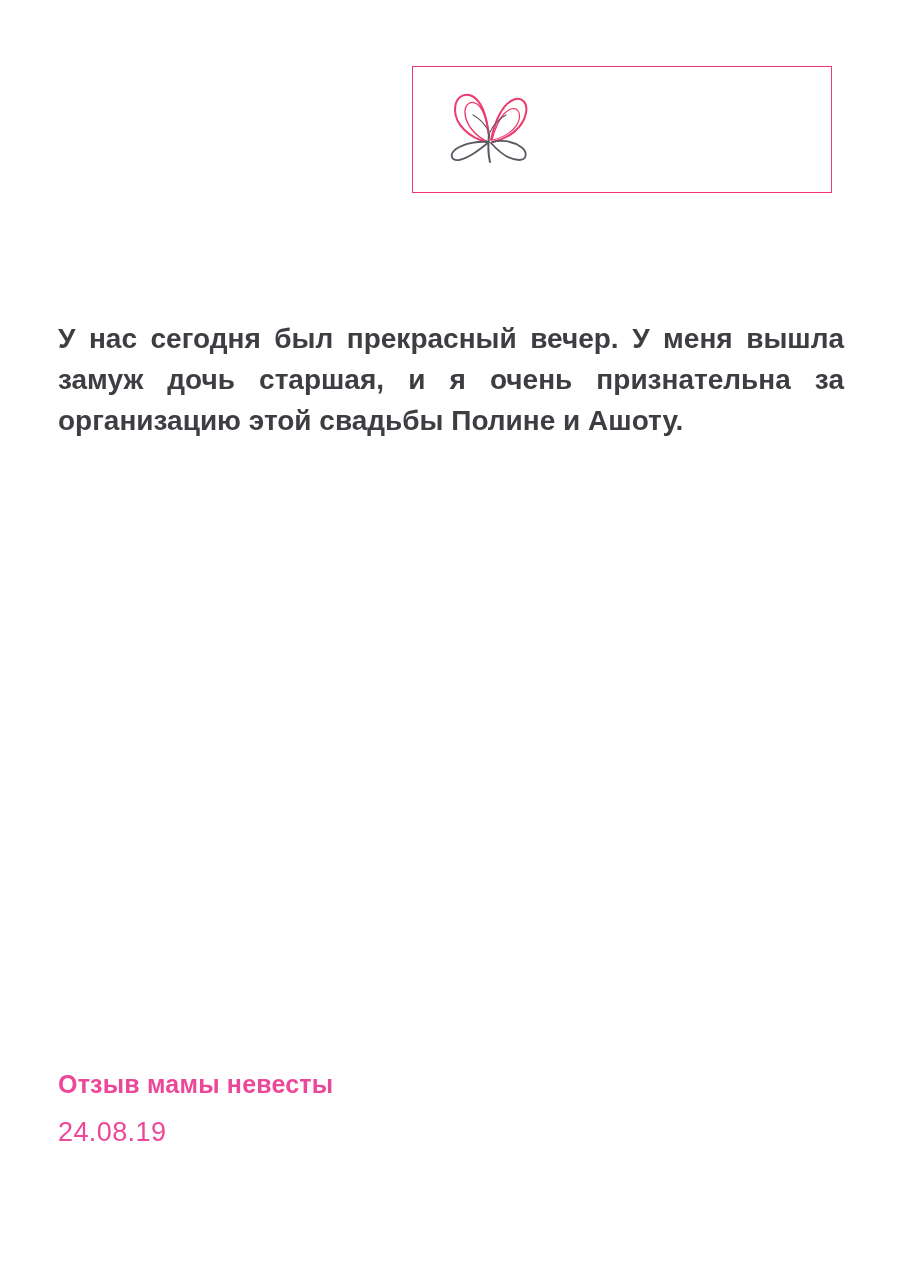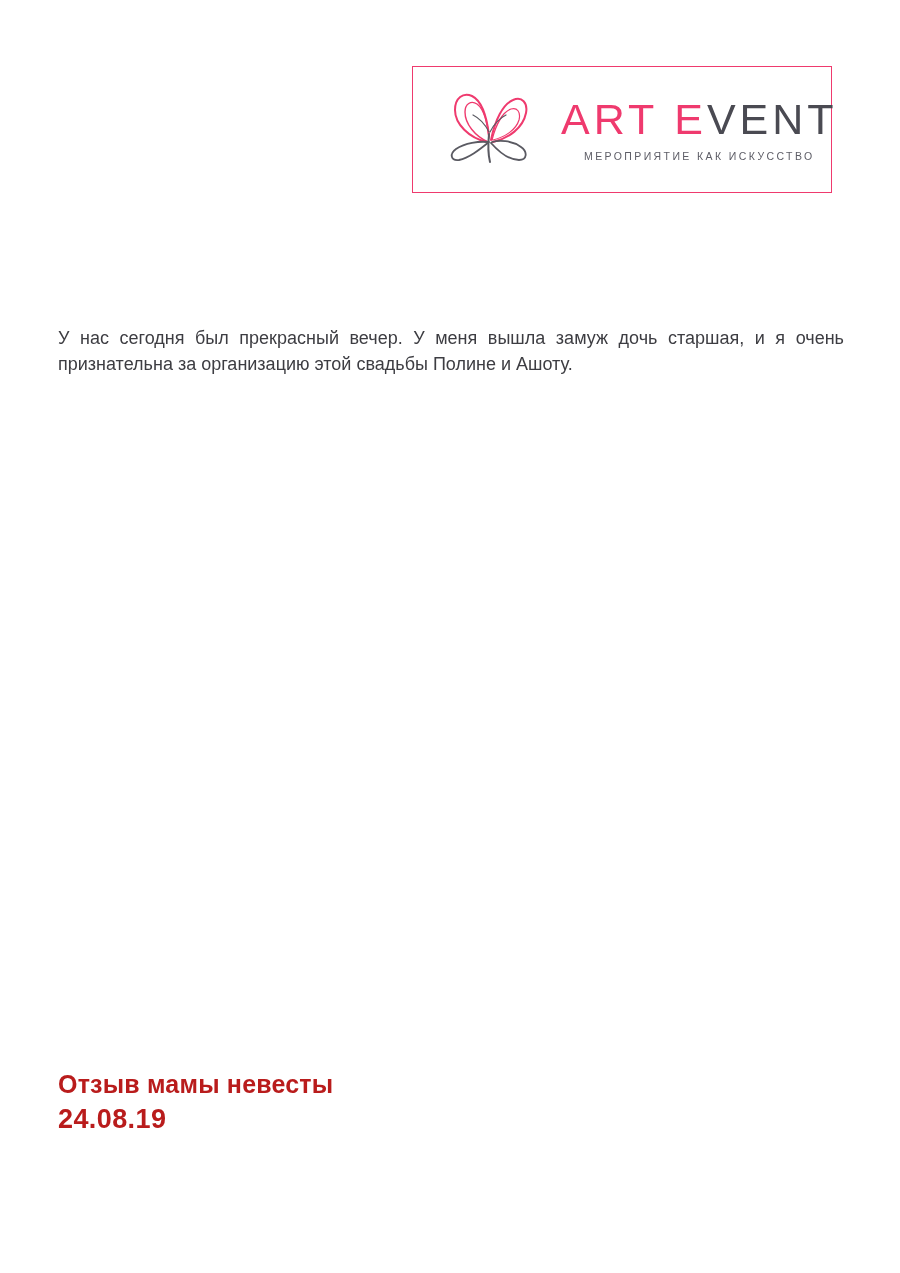--- a/index.html
+++ b/index.html
@@ -64,47 +64,47 @@
   }
 
   
   .content {
     position: absolute;
     left: 58px;
     top: 318px;
     width: 786px;
   }
   .para {
-    font-size: 18px;
+    font-size: 28px;
     line-height: 1.47;
     color: #3d3d42;
     text-align: justify;
-    margin: 7px 0 34px 0;
-    font-weight: 400;
+    margin: 0 0 34px 0;
+    font-weight: 700;
   }
   .para:last-child { margin-bottom: 0; }
 
   
   .signature {
     position: absolute;
     left: 58px;
     top: 1068px;
-    color: #b91c1c;
+    color: #ec4899;
   }
   .sign-author {
     font-size: 25px;
     font-weight: 700;
     line-height: 1.35;
     letter-spacing: 0.2px;
   }
   .sign-date {
     font-size: 27px;
-    font-weight: 700;
+    font-weight: 400;
     line-height: 1.3;
-    margin-top: 0;
+    margin-top: 13px;
     letter-spacing: 0.4px;
   }
 </style>
 </head>
 <body>
 
 <div class="logo-frame">
   <div class="logo-inner">
 
     <svg class="butterfly" viewBox="0 0 128 100" aria-hidden="true">
@@ -118,26 +118,20 @@
 
         <path d="M60 62 C 50 70, 40 78, 30 80 C 22 81, 20 74, 27 69 C 36 63, 50 61, 59 62" stroke="#5a5a62" stroke-width="1.8"></path>
         <path d="M62 63 C 70 72, 80 80, 90 80 C 98 80, 99 72, 92 67 C 82 60, 70 60, 63 62" stroke="#5a5a62" stroke-width="1.8"></path>
 
         <path d="M60 54 C 59 64, 59 74, 61 82" stroke="#5a5a62" stroke-width="2"></path>
         <path d="M60 52 C 56 44, 50 38, 44 35" stroke="#5a5a62" stroke-width="1.2"></path>
         <path d="M61 52 C 65 44, 71 38, 77 35" stroke="#5a5a62" stroke-width="1.2"></path>
       </g>
     </svg>
 
-    <div class="logo-text">
-      <div class="logo-wordmark">
-        <span class="w-art">ART</span><span>&nbsp;</span><span class="w-e">E</span><span class="w-vent">VENT</span>
-      </div>
-      <div class="logo-tagline">МЕРОПРИЯТИЕ КАК ИСКУССТВО</div>
-    </div>
 
   </div>
 </div>
 
 <div class="content">
   <p class="para">У нас сегодня был прекрасный вечер. У меня вышла замуж дочь старшая, и я очень признательна за организацию этой свадьбы Полине и Ашоту.</p>
 </div>
 
 <div class="signature">
   <div class="sign-author">Отзыв мамы невесты</div>

